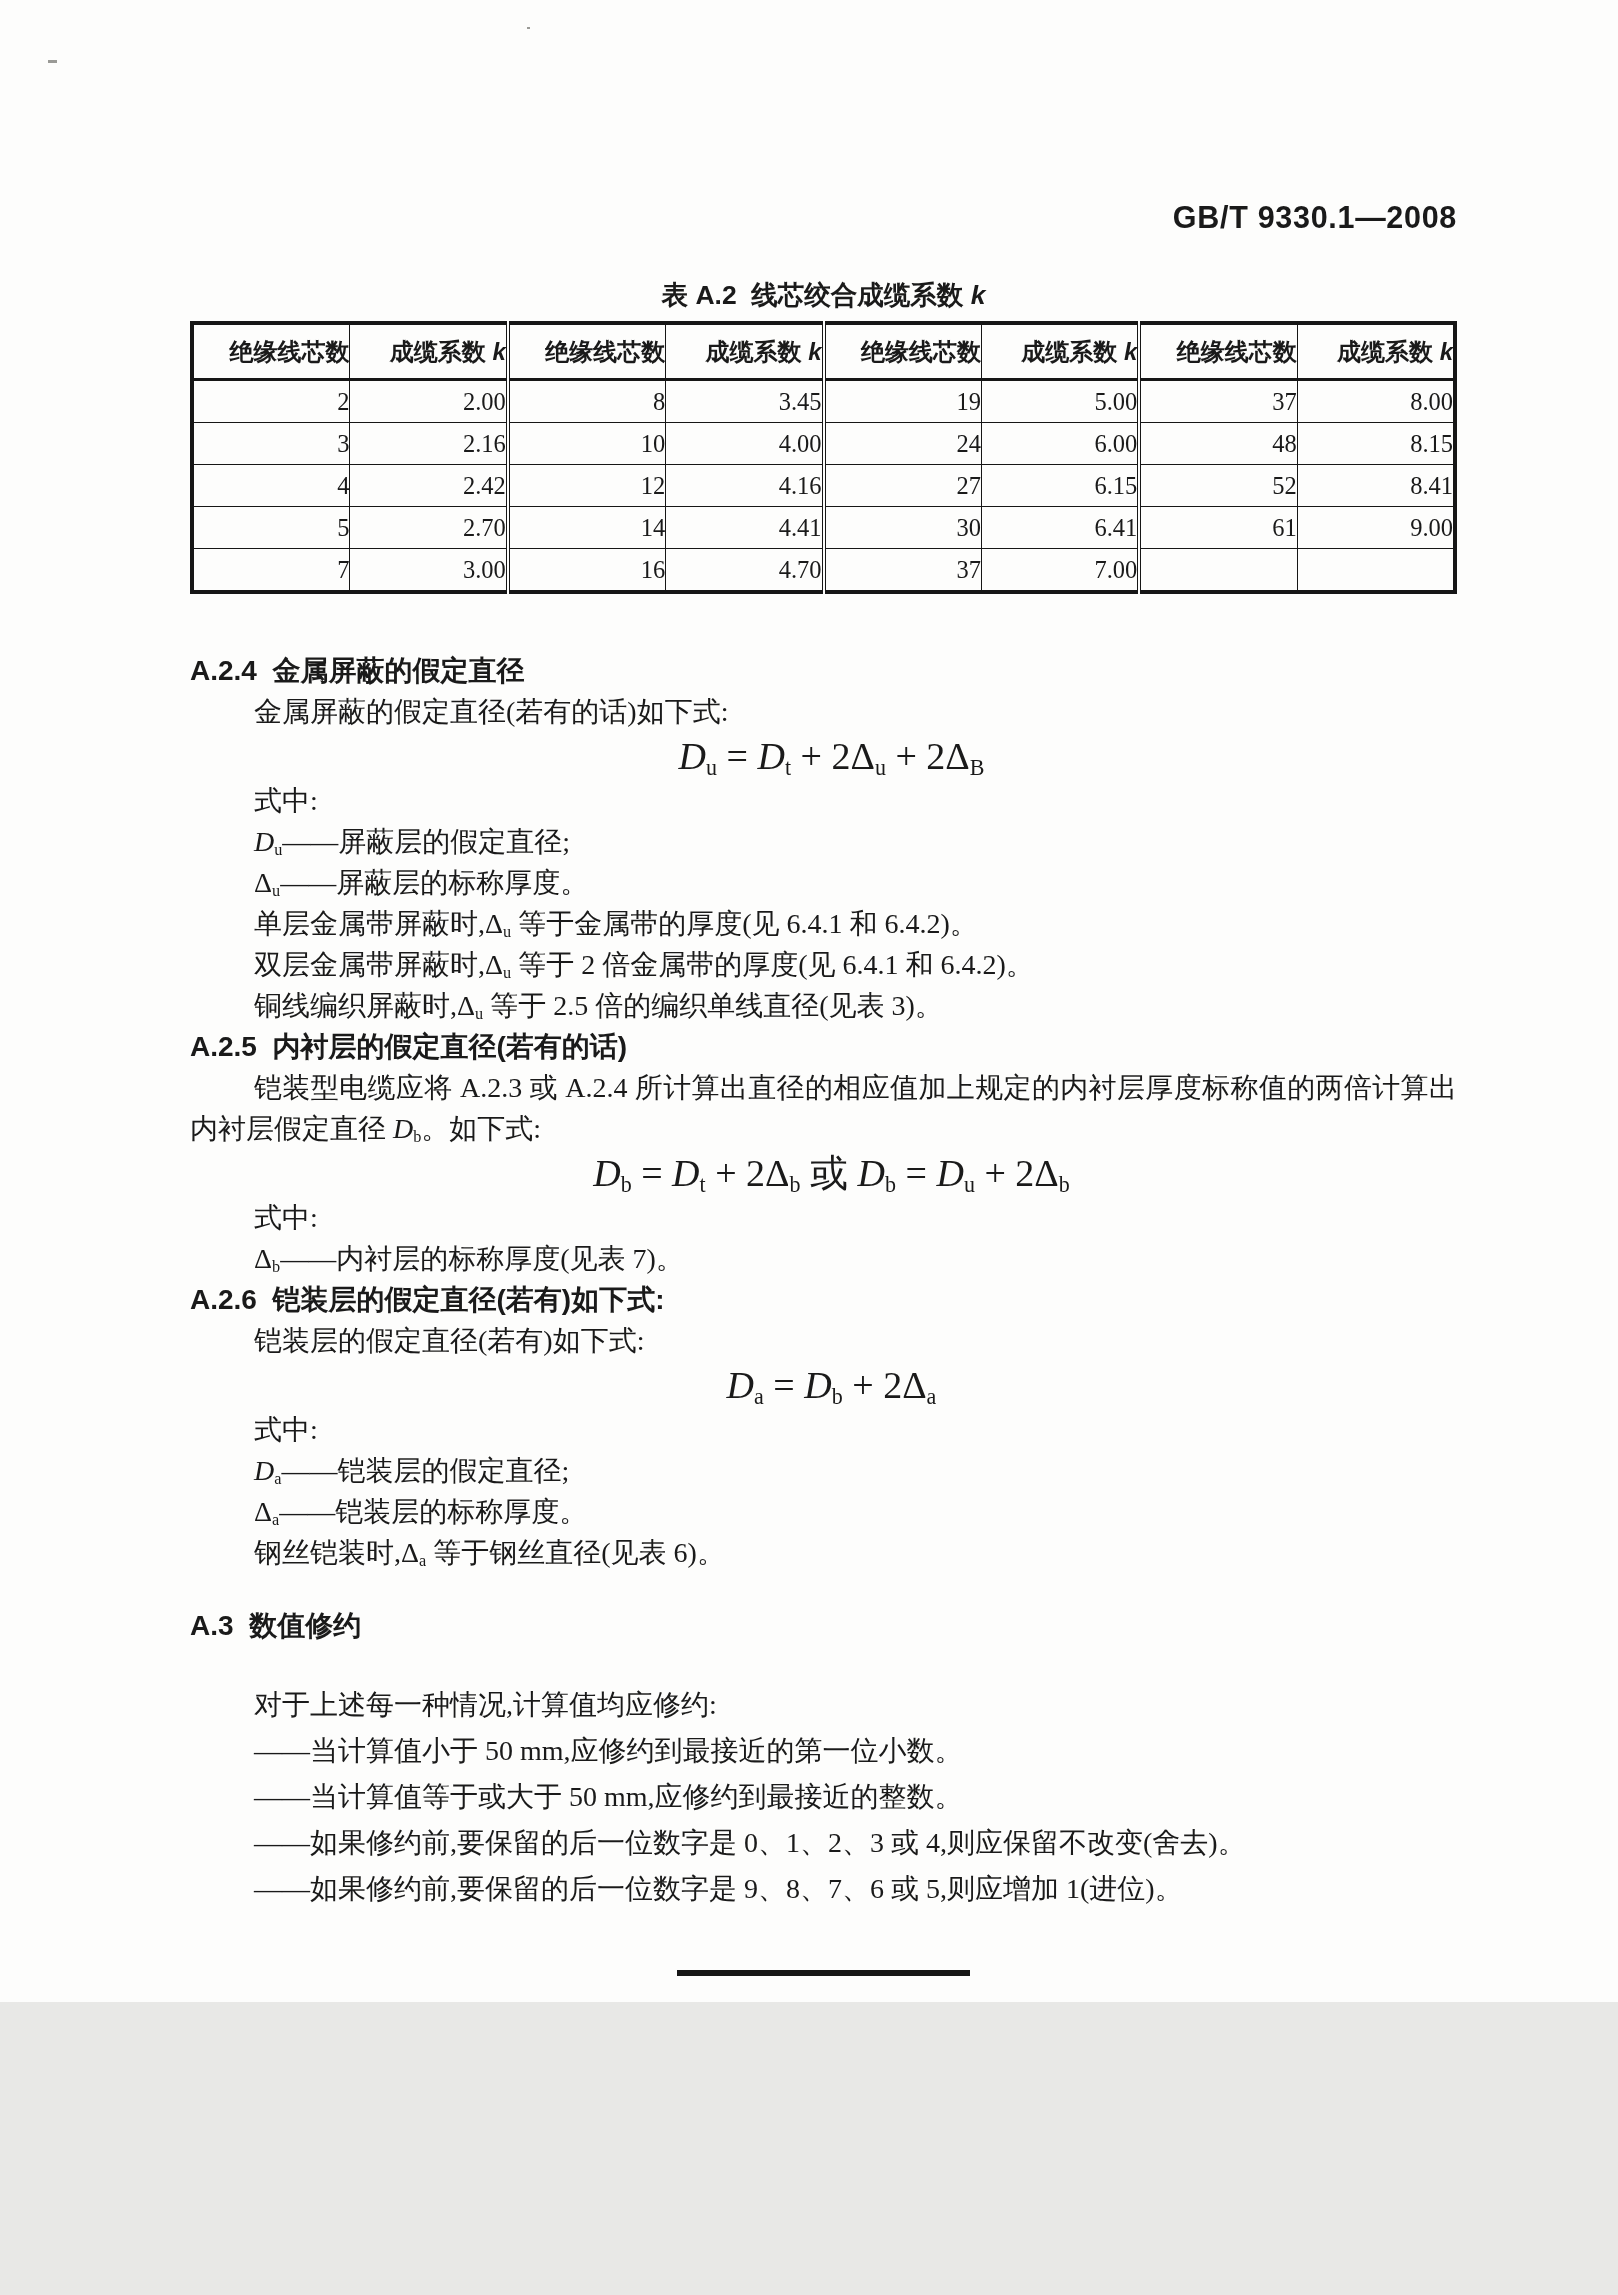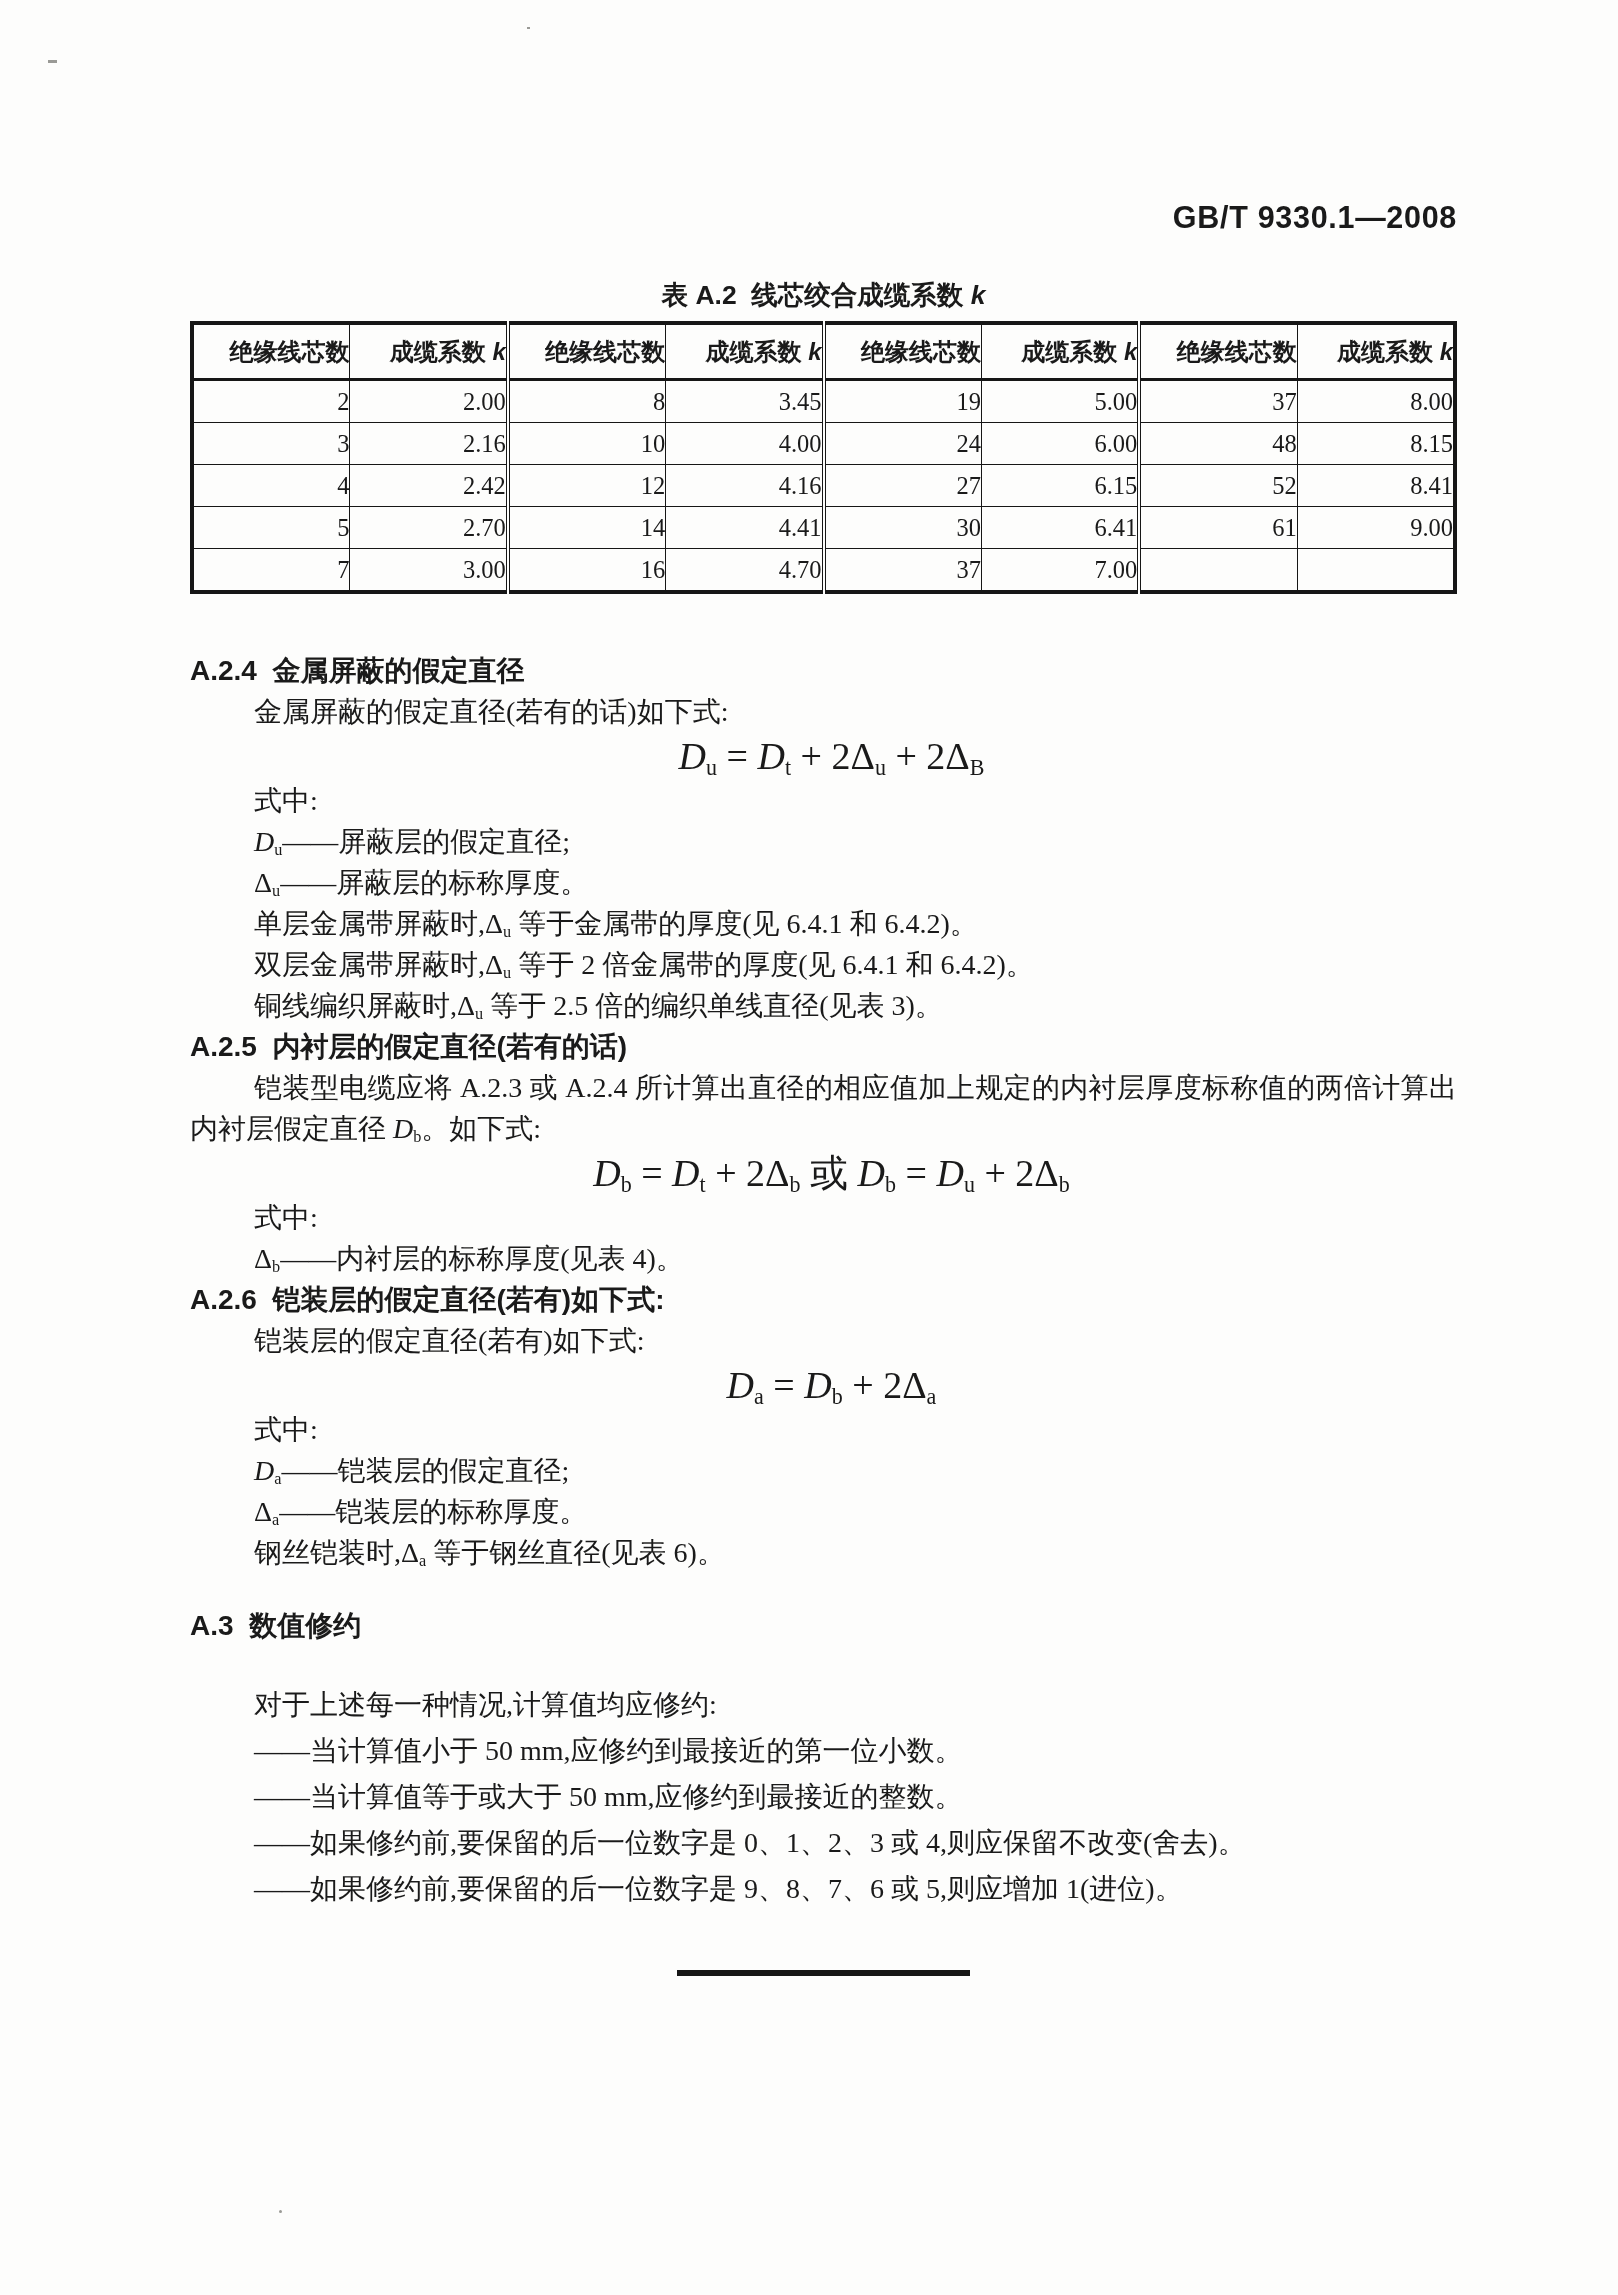--- a/index.html
+++ b/index.html
@@ -1,19 +1,19 @@
 <!DOCTYPE html>
 <html style="font-size:10.6px"><head>
 <meta charset="utf-8">
 <style>
   html,body { margin:0; padding:0; background:#e8e8e6; }
   .page {
     position: relative;
     width: 1619px;
-    height: 2295px;
+    height: 2002px;
     margin: 0 auto;
     background: #fdfdfc;
     color: #1a1a1a;
     overflow: hidden;
   }
   .content {
     position: absolute;
     left: 190px;
     top: 0;
     width: 1267px;
@@ -204,21 +204,21 @@
       <p class="line"><span>单层金属带屏蔽时,</span><span>Δ</span><sub>u</sub><span> 等于金属带的厚度(见 6.4.1 和 6.4.2)。</span></p>
       <p class="line"><span>双层金属带屏蔽时,</span><span>Δ</span><sub>u</sub><span> 等于 2 倍金属带的厚度(见 6.4.1 和 6.4.2)。</span></p>
       <p class="line"><span>铜线编织屏蔽时,</span><span>Δ</span><sub>u</sub><span> 等于 2.5 倍的编织单线直径(见表 3)。</span></p>
     </div>
 
     <div>
       <h3 class="heading">A.2.5  内衬层的假定直径(若有的话)</h3>
       <p class="line para"><span>铠装型电缆应将 A.2.3 或 A.2.4 所计算出直径的相应值加上规定的内衬层厚度标称值的两倍计算出内衬层假定直径 </span><i>D</i><sub>b</sub><span>。如下式:</span></p>
       <div class="formula"><i>D</i><sub>b</sub><span> = </span><i>D</i><sub>t</sub><span> + 2Δ</span><sub>b</sub><span> 或 </span><i>D</i><sub>b</sub><span> = </span><i>D</i><sub>u</sub><span> + 2Δ</span><sub>b</sub></div>
       <p class="line">式中:</p>
-      <p class="line"><span>Δ</span><sub>b</sub><span>——内衬层的标称厚度(见表 4)。</span></p>
+      <p class="line"><span>Δ</span><sub>b</sub><span>——内衬层的标称厚度(见表 7)。</span></p>
     </div>
 
     <div>
       <h3 class="heading">A.2.6  铠装层的假定直径(若有)如下式:</h3>
       <p class="line">铠装层的假定直径(若有)如下式:</p>
       <div class="formula"><i>D</i><sub>a</sub><span> = </span><i>D</i><sub>b</sub><span> + 2Δ</span><sub>a</sub></div>
       <p class="line">式中:</p>
       <p class="line"><i>D</i><sub>a</sub><span>——铠装层的假定直径;</span></p>
       <p class="line"><span>Δ</span><sub>a</sub><span>——铠装层的标称厚度。</span></p>
       <p class="line"><span>钢丝铠装时,</span><span>Δ</span><sub>a</sub><span> 等于钢丝直径(见表 6)。</span></p>

